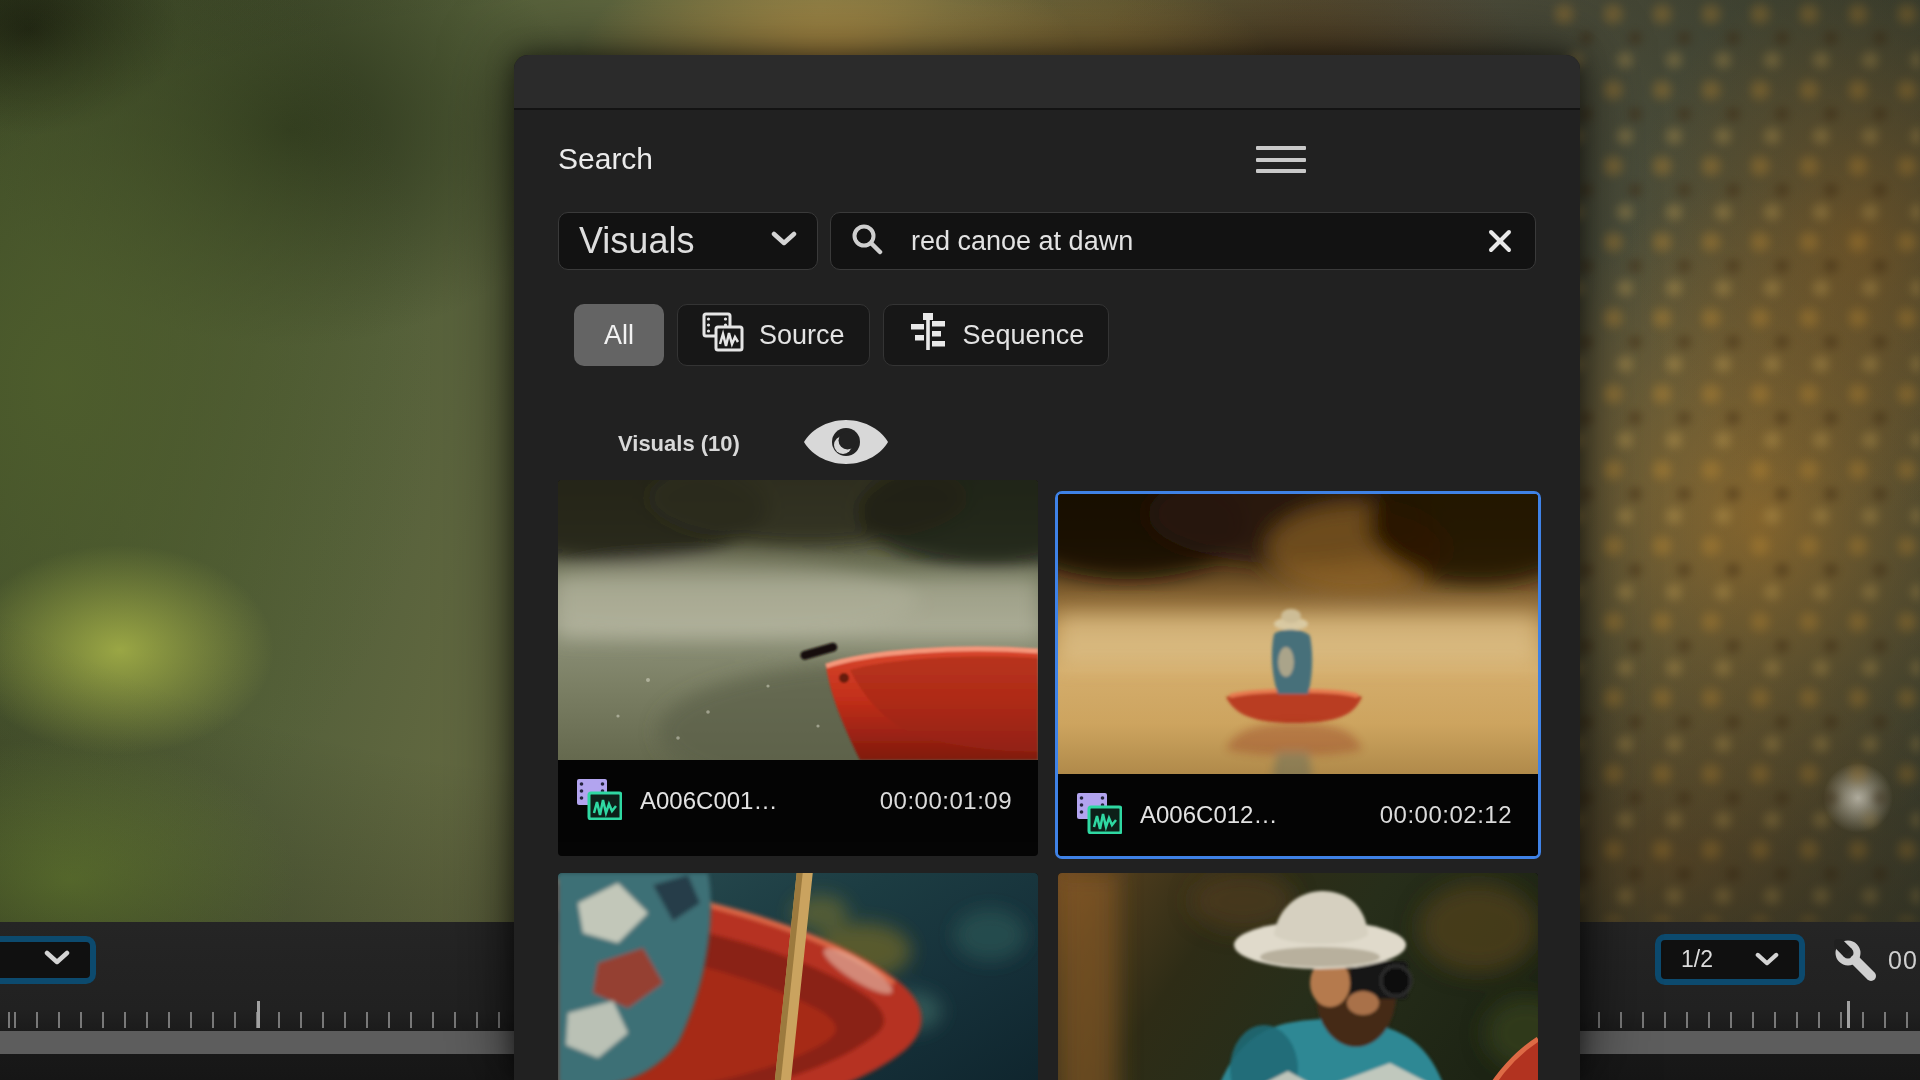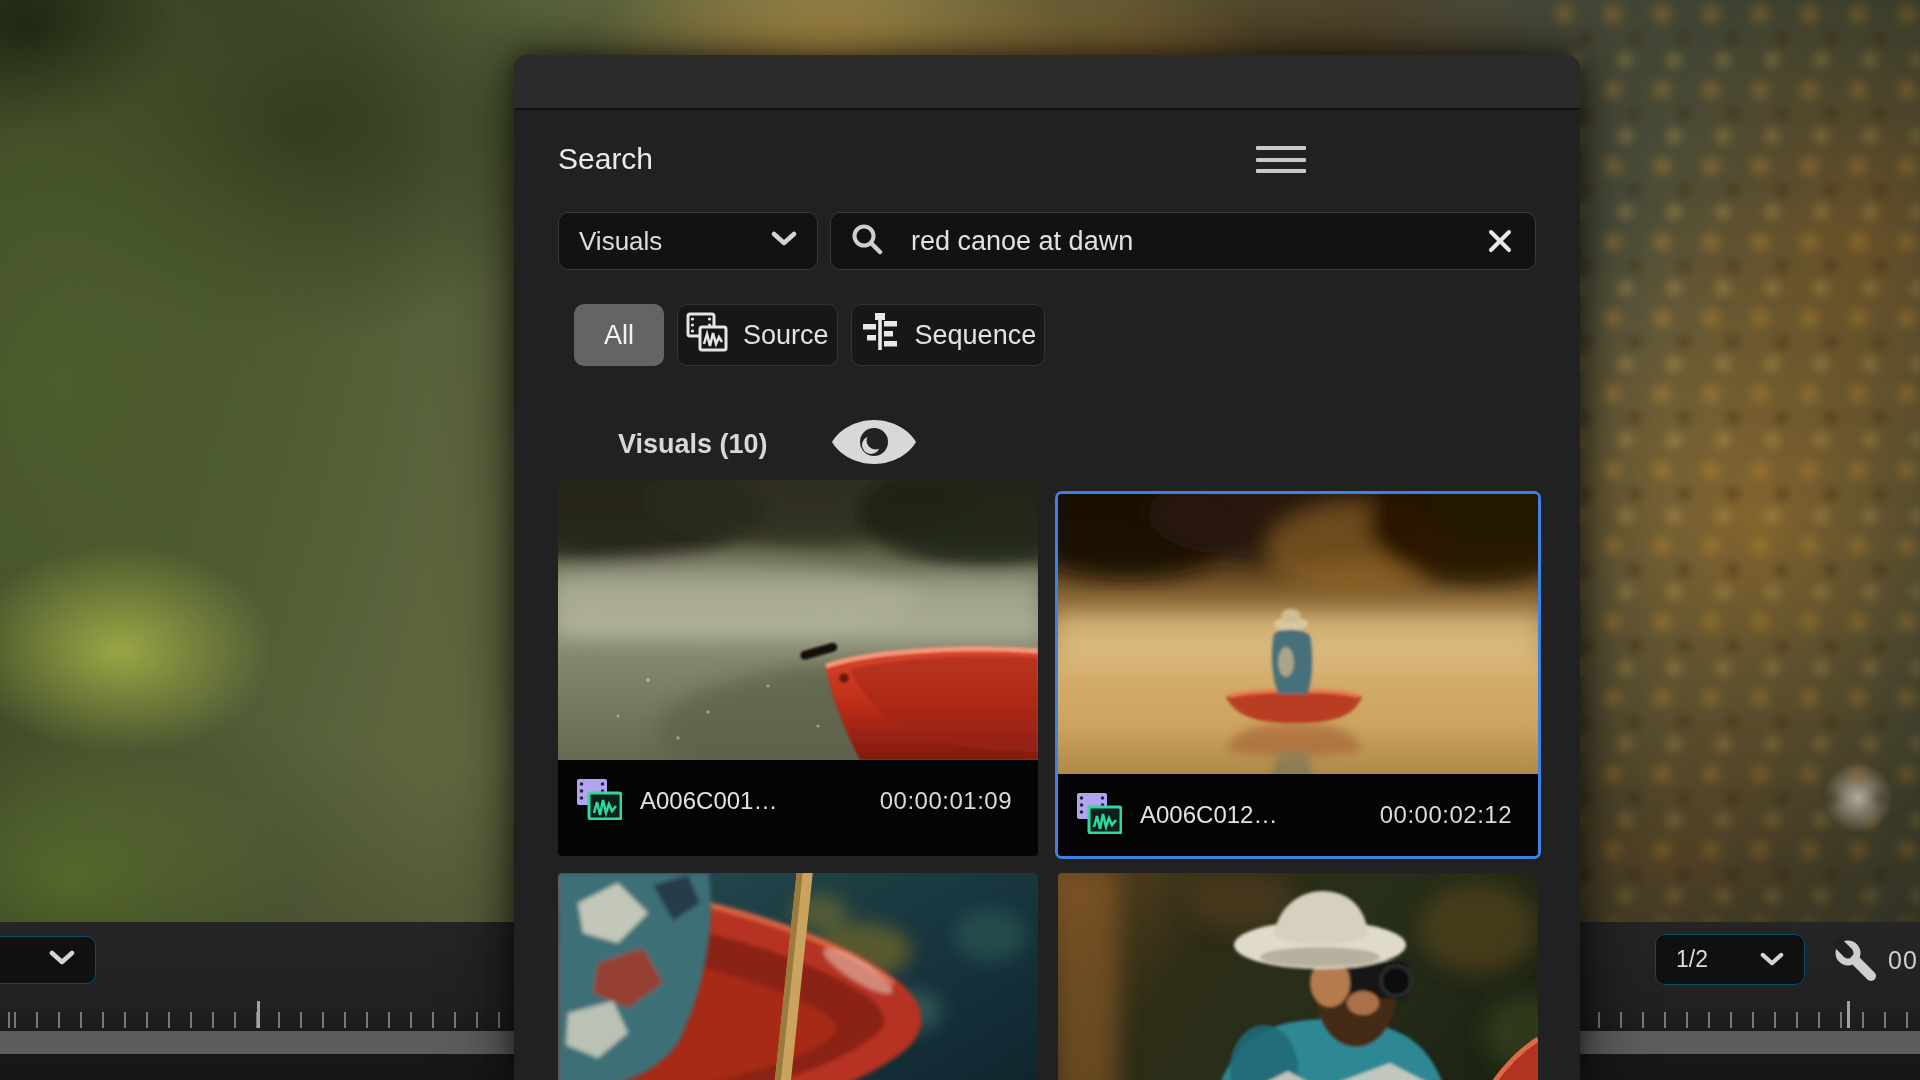--- a/index.html
+++ b/index.html
@@ -35,21 +35,21 @@
 
   
   .bottom-strip { position:absolute; left:0; top:922px; width:1920px; height:158px; z-index:3;
     background:linear-gradient(#252525 0%, #212121 55%, #1a1a1a 72%, #161616 100%); }
   .ticks { position:absolute; left:0; top:1012px; width:1920px; height:16px; z-index:4;
     background-image:repeating-linear-gradient(90deg,#8f8f8f 0 2px, rgba(0,0,0,0) 2px 22px);
     background-position:14px 0; opacity:.8; }
   .tick-tall { position:absolute; top:1001px; width:3px; height:27px; background:#a2a2a2; z-index:4; }
   .scrollbar { position:absolute; left:0; top:1031px; width:1920px; height:23px; background:#5d5d5d; z-index:4; }
 
-  .dd { background:#101010; border:1px solid #0c4a6e; border-radius:10px;
+  .dd { background:#101010; border:6px solid #0c4a6e; border-radius:10px;
     display:flex; align-items:center; color:#dcdcdc; }
   .dd-left { position:absolute; left:-44px; top:936px; width:140px; height:48px; z-index:5;
     justify-content:flex-end; padding-right:20px; }
   .dd-page { position:absolute; left:1655px; top:934px; width:150px; height:51px; z-index:5;
     padding:0 20px; font-size:23px; }
   .dd-page .spacer { flex:1; }
   .wrench-btn { position:absolute; left:1832px; top:939px; width:48px; height:48px; z-index:5;
     display:flex; align-items:center; justify-content:center; }
   .tc-partial { position:absolute; left:1888px; top:946px; z-index:5; font-size:25px;
     color:#cfcfcf; white-space:nowrap; letter-spacing:1px; }
@@ -64,39 +64,39 @@
 
   .panel-header { margin-top:30px; height:38px; position:relative; }
   .search-title { font-size:30px; font-weight:normal; color:#ebebeb; line-height:38px; }
   .hamburger { position:absolute; left:698px; top:6px; width:50px; height:27px;
     display:flex; flex-direction:column; justify-content:space-between; cursor:pointer; }
   .hamburger span { display:block; height:4px; background:#c9c9c9; border-radius:1px; }
 
   .controls-row { margin-top:34px; display:flex; gap:12px; }
   .type-dd { width:260px; height:58px; background:#121212; border:1px solid #3a3a3a;
     border-radius:10px; display:flex; align-items:center; padding:0 20px; }
-  .type-dd .label { font-size:26px; color:#dedede; }
+  .type-dd .label { font-size:36px; color:#dedede; }
   .type-dd .spacer { flex:1; }
   .search-field { flex:1; height:58px; background:#121212; border:1px solid #3a3a3a;
     border-radius:10px; display:flex; align-items:center; padding:0 20px; gap:28px; }
   .search-field input { flex:1; background:transparent; border:none; outline:none;
     color:#e2e2e2; font-size:27px; font-family:"Liberation Sans",sans-serif; }
   .clear-btn { width:30px; height:30px; display:flex; align-items:center; justify-content:center; }
 
   .filters-row { margin-top:34px; display:flex; gap:13px;margin-left:16px; }
   .btn-all { width:90px; height:62px; background:#646464; border-radius:10px;
     display:flex; align-items:center; justify-content:center;
     font-size:27px; color:#f2f2f2; }
-  .btn-filter { height:62px; padding:0 8px; background:#171717; border:1px solid #343434;
+  .btn-filter { height:62px; padding:0 24px; background:#171717; border:1px solid #343434;
     border-radius:10px; display:flex; align-items:center; gap:15px;
     font-size:27px; color:#e3e3e3; }
 
   .results-header { margin-top:54px; margin-left:60px; height:48px;
     display:flex; align-items:center; gap:62px; }
-  .results-title { font-size:27px; font-weight:600; color:#d8d8d8; }
+  .results-title { font-size:22px; font-weight:600; color:#d8d8d8; }
 
   .grid { margin-top:12px; display:grid; grid-template-columns:480px 480px; column-gap:20px; row-gap:17px; }
   .card { width:480px; border-radius:4px; overflow:hidden; background:#050505; }
   .card.selected { box-shadow:0 0 0 3px #3f82e6;margin-top:14px; }
   .card-img { height:280px; overflow:hidden; background:#111; }
   .card-img svg { display:block; }
   .card-label { height:82px; background:#040404; display:flex; align-items:center;
     padding:0 26px 0 18px; gap:18px; }
   .clip-name { font-size:24px; color:#e2e2e2; }
   .card-label .spacer { flex:1; }

